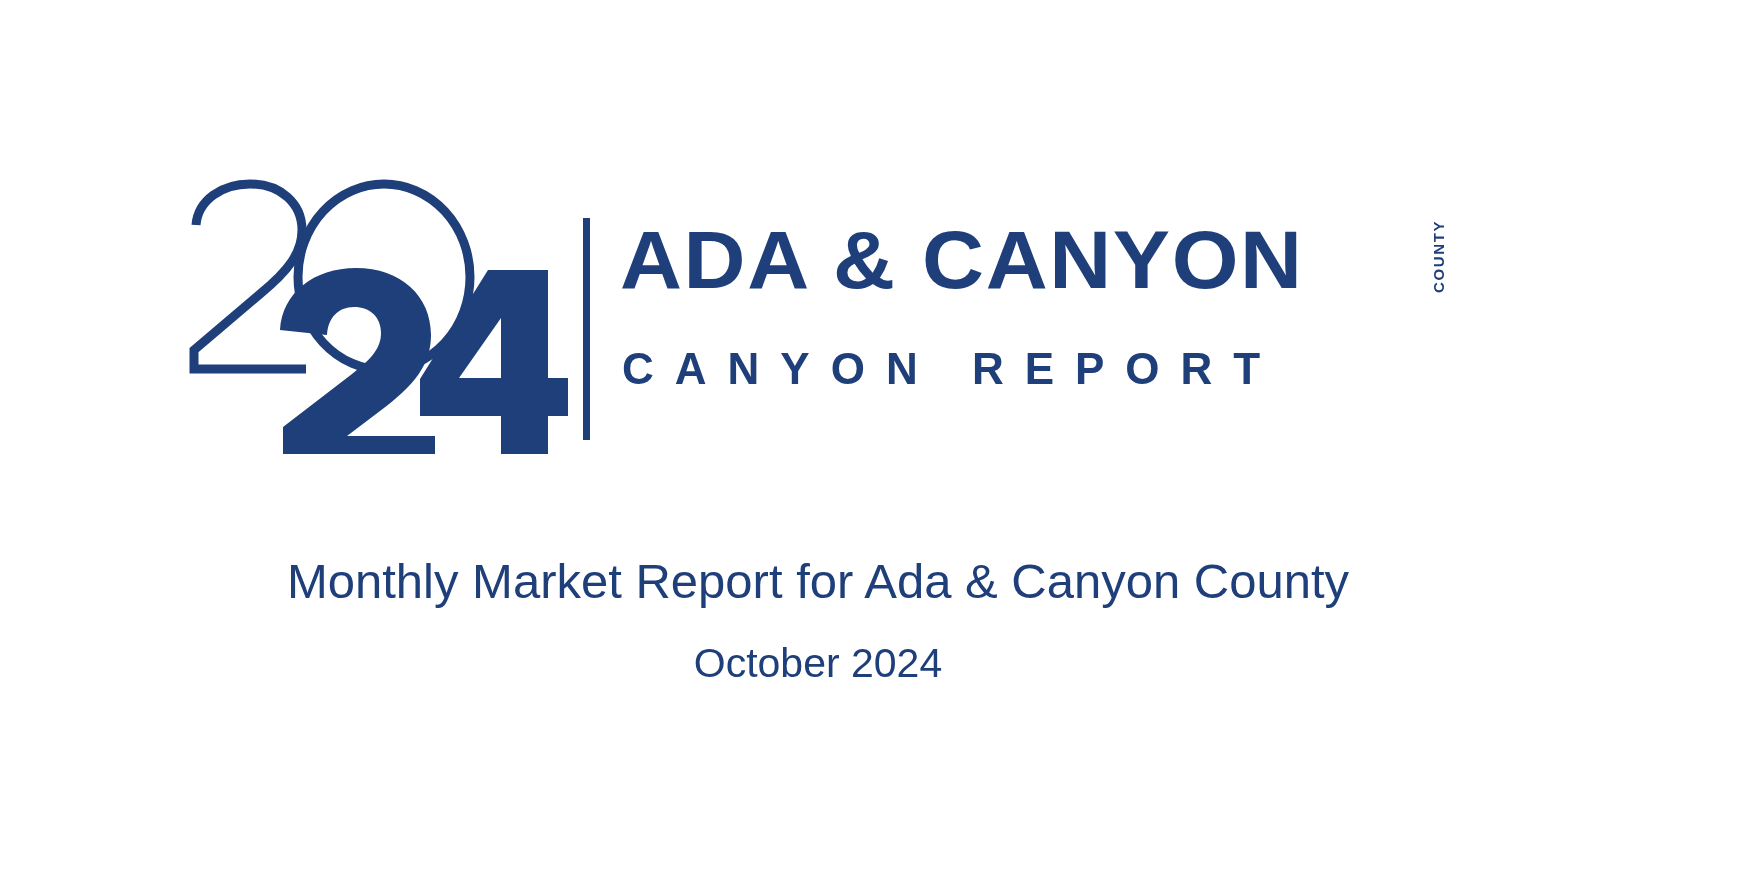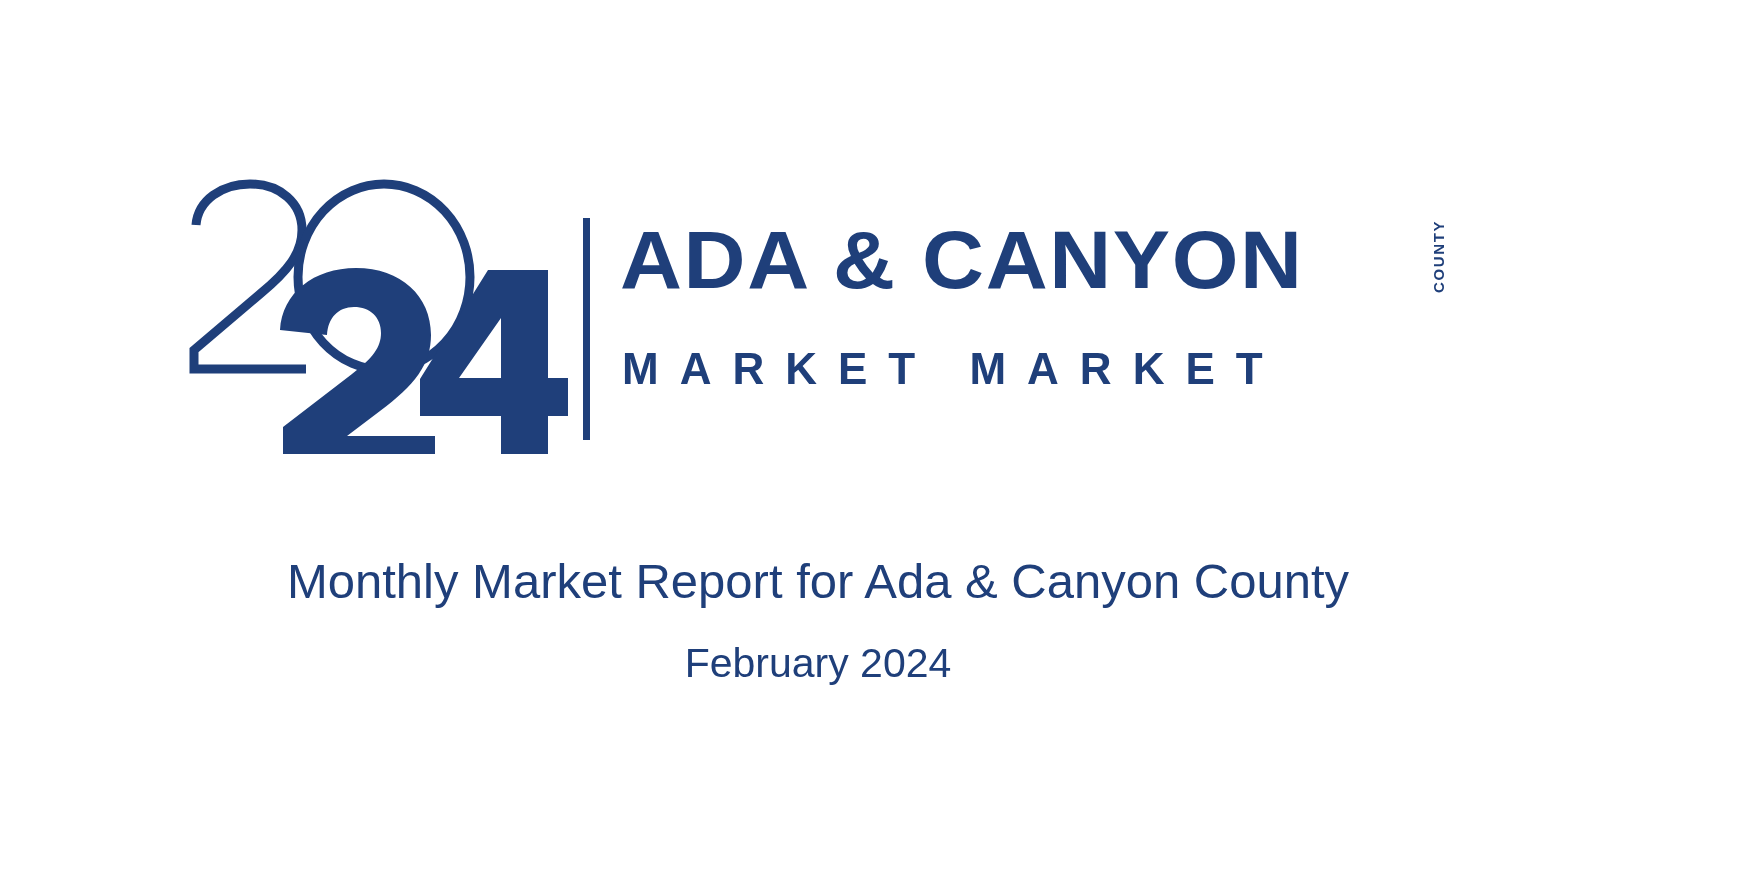--- a/index.html
+++ b/index.html
@@ -169,22 +169,22 @@
       </svg>
     </div>
 
     <div class="divider-rule"></div>
 
     <div class="wordmark">
       <div class="wordmark-top">
         <div class="wordmark-main">ADA &amp; CANYON</div>
         <div class="wordmark-county">COUNTY</div>
       </div>
-      <div class="wordmark-sub">MARKET MARKET</div>
+      <div class="wordmark-sub">CANYON REPORT</div>
     </div>
   </div>
 
   <div class="caption-block">
     <div class="caption-line-1">Monthly Market Report for Ada &amp; Canyon County</div>
-    <div class="caption-line-2">February 2024</div>
+    <div class="caption-line-2">October 2024</div>
   </div>
 
 </div>
 
 </body></html>

